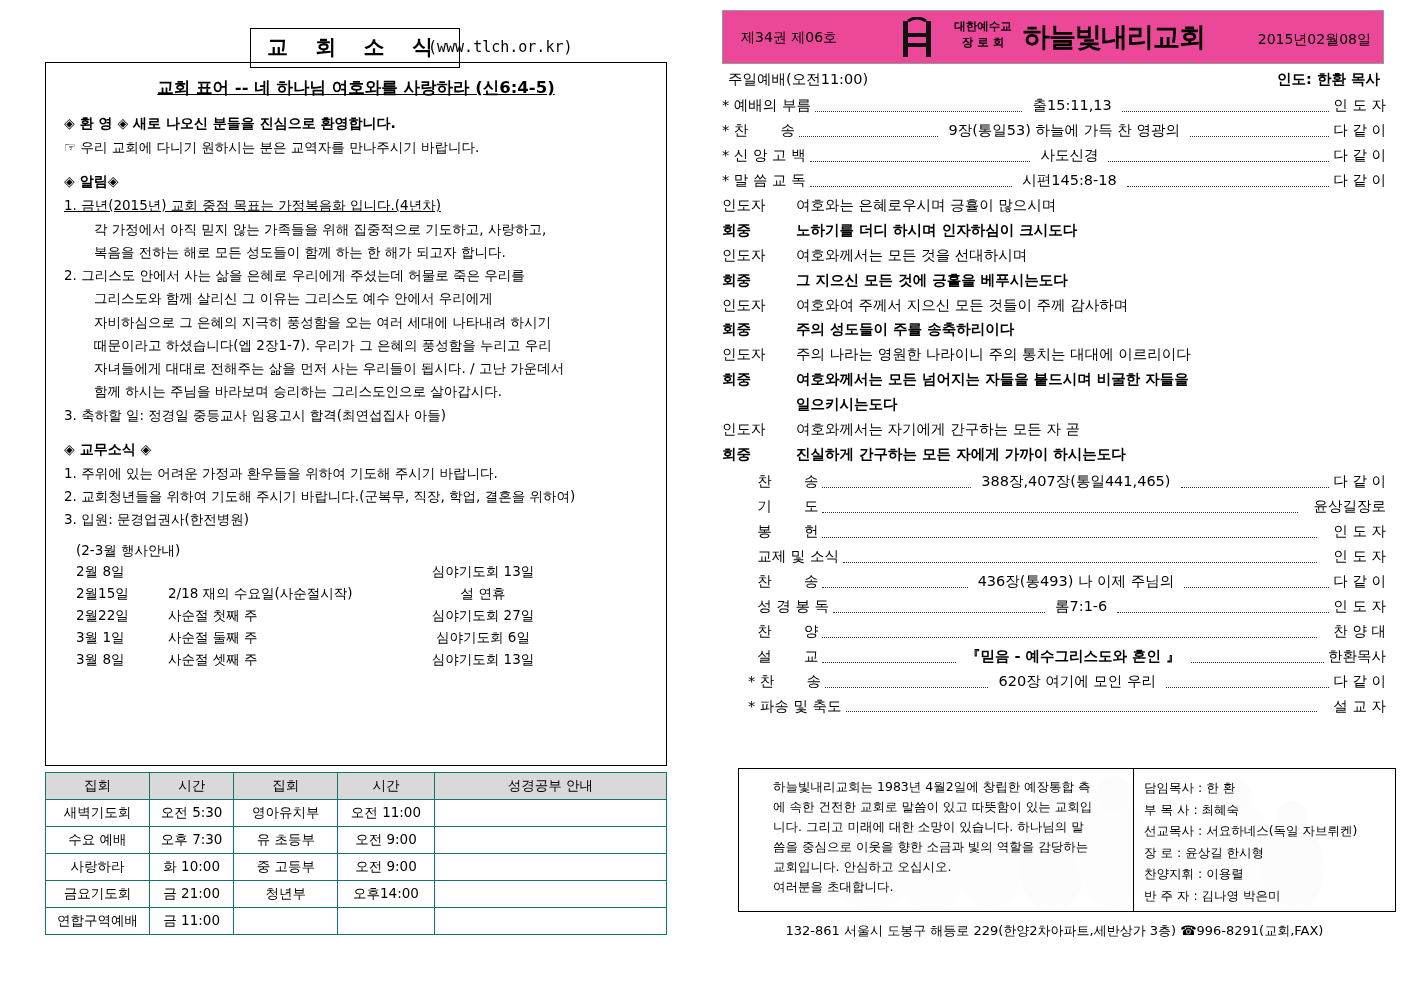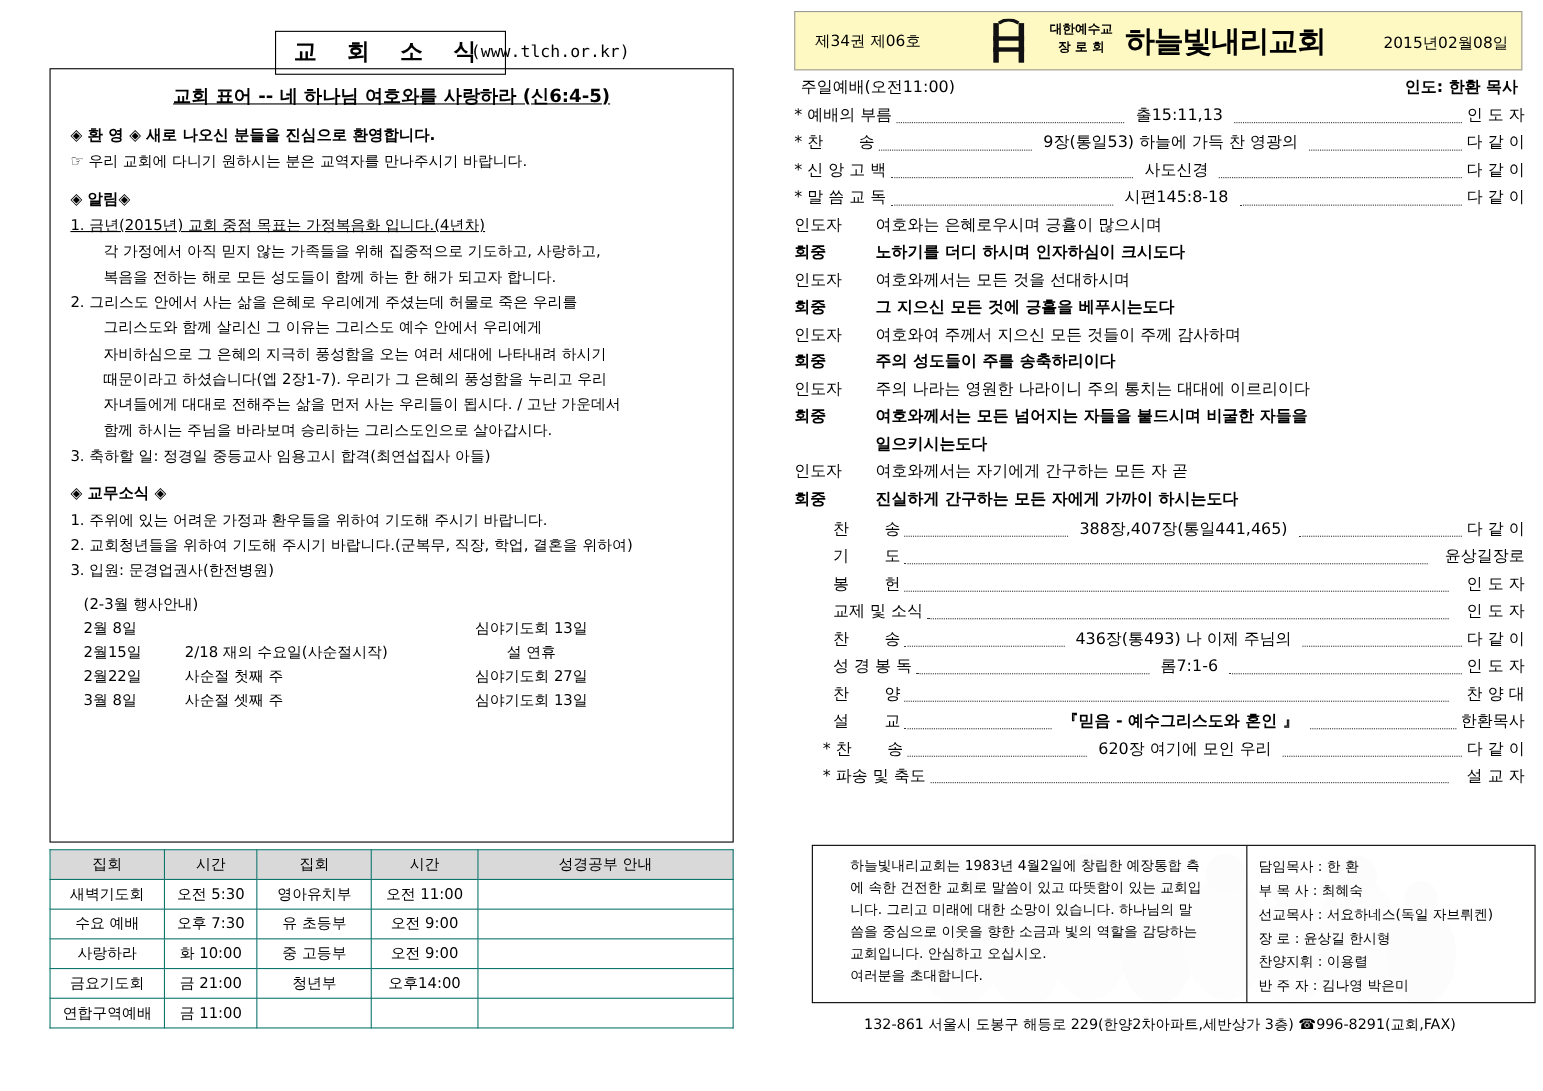--- a/index.html
+++ b/index.html
@@ -25,21 +25,21 @@
   .sched .c2{width:230px;text-align:left;}
   .sched .c3{width:170px;text-align:center;}
 
   table.tbl{position:absolute;left:45px;top:772px;width:622px;border-collapse:collapse;font-size:13.5px;}
   table.tbl td,table.tbl th{border:1px solid #0f766e;height:26px;text-align:center;font-weight:normal;padding:0;}
   table.tbl th{background:#d9d9d9;font-weight:normal;}
   .col1{width:104px;} .col2{width:84px;} .col3{width:104px;} .col4{width:96px;} .col5{width:234px;}
 
   
   .right{position:absolute;left:706px;top:0;width:697px;height:992px;}
-  .r-head{position:absolute;left:16px;top:10px;width:660px;height:52px;background:#fef9c3;border:1px solid #9a9a9a;}
+  .r-head{position:absolute;left:16px;top:10px;width:660px;height:52px;background:#ec4899;border:1px solid #9a9a9a;}
   .r-head .vol{position:absolute;left:18px;top:18px;font-size:14px;}
   .r-head .denom{position:absolute;left:218px;top:8px;font-size:11.5px;line-height:1.35;font-weight:bold;text-align:center;width:84px;}
   .r-head .church{position:absolute;left:300px;top:8px;font-size:27px;font-weight:bold;letter-spacing:-1px;}
   .r-head .date{position:absolute;right:12px;top:20px;font-size:14px;}
   .logo{position:absolute;left:172px;top:6px;width:44px;height:44px;}
 
   .worship{position:absolute;left:16px;top:70px;width:664px;font-size:14.5px;}
   .wtop{display:flex;justify-content:space-between;padding:0 6px 2px 6px;}
   .wtop b{font-weight:bold;}
   .order{margin-top:2px;}
@@ -114,20 +114,25 @@
         </div>
         <div class="row">
           <div class="c1">2월15일</div>
           <div class="c2">2/18 재의 수요일(사순절시작)</div>
           <div class="c3">설 연휴</div>
         </div>
         <div class="row">
           <div class="c1">2월22일</div>
           <div class="c2">사순절 첫째 주</div>
           <div class="c3">심야기도회 27일</div>
+        </div>
+        <div class="row">
+          <div class="c1">3월 1일</div>
+          <div class="c2">사순절 둘째 주</div>
+          <div class="c3">심야기도회  6일</div>
         </div>
         <div class="row">
           <div class="c1">3월 8일</div>
           <div class="c2">사순절 셋째 주</div>
           <div class="c3">심야기도회 13일</div>
         </div>
       </div>
     </div>
 
     <table class="tbl">

